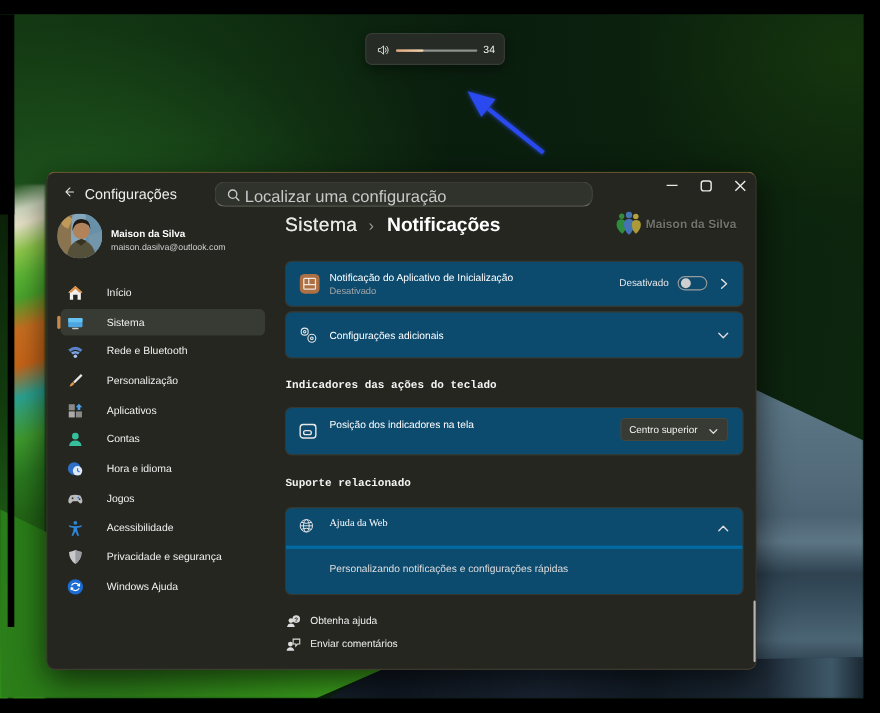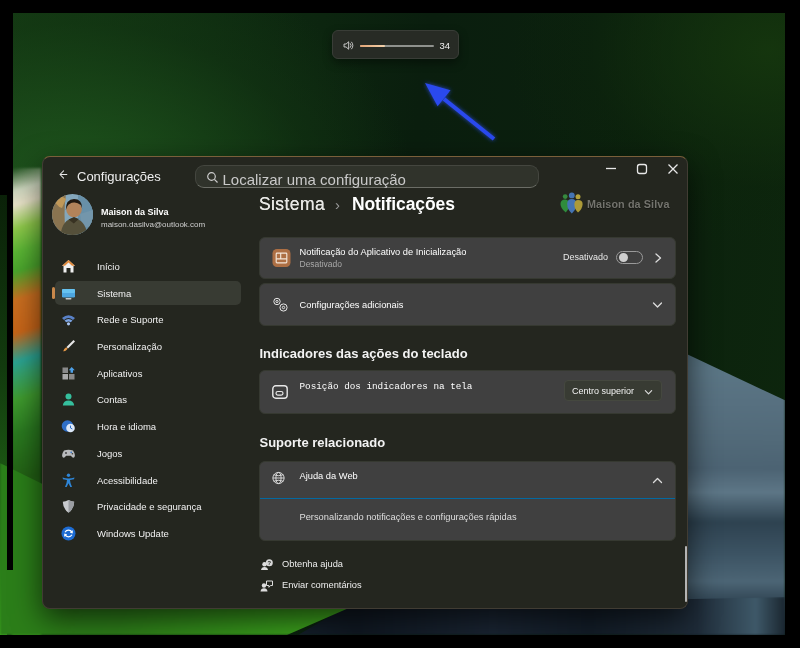--- a/index.html
+++ b/index.html
@@ -102,52 +102,52 @@
   .nitem .nicon { position:absolute; left:6px; top:5px; width:15px; height:15px; }
   .nitem .ntext { position:absolute; left:26px; top:7px; font-size:9.5px; color:#f1f1f1;padding-left:16px; }
 
   
   #main { position:absolute; left:216px; top:0; width:417px; }
   #crumb { position:absolute; left:0; top:37px; font-size:17px; color:#fff; letter-spacing:-0.1px; }
   #crumb .c1 { font-weight:400; font-size:17.5px; letter-spacing:.4px; color:#e8e8e5; text-shadow:0 0 .5px #e8e8e5; }
   #crumb .sep { color:#9a9a9a; font-size:15px; padding-left:10px; padding-right:12px; font-weight:400;}
   #crumb .c2 { font-weight:700; font-size:17.5px; }
 
-  .card { position:absolute; left:0; width:417px; background:#404040;
+  .card { position:absolute; left:0; width:417px; background:#0c4a6e;
     border:1px solid #363931; border-radius:6px; }
   .card .cicon { position:absolute; left:12px; top:50%; transform:translateY(-50%); }
   .card .t1 { position:absolute; left:39.5px; font-size:9.3px; color:#fff; }
   .card .t2 { position:absolute; left:39.5px; font-size:8.5px; color:#a8a8a8; }
   .card .chev { position:absolute; right:12px; top:50%; transform:translateY(-50%); }
 
   #card1 { top:80px; height:42px; }
   #card1 .t1 { top:9px; }
   #card1 .t2 { top:21px; }
   #card1 .offtxt { position:absolute; right:67px; top:14px; font-size:9px; color:#e8e8e8; }
   .toggle { position:absolute; right:32px; top:13px; width:27px; height:13px;
     border:1px solid #9a9a9a; border-radius:7px; }
   .toggle .knob { position:absolute; left:2px; top:1px; width:9px; height:9px;
     border-radius:50%; background:#cfcfcf; }
 
   #card2 { top:126px; height:43px; }
   #card2 .t1 { top:16px; }
 
-  .sechead { position:absolute; left:0.5px; font-size:13px; font-weight:bold; color:#f3f3f3; }
+  .sechead { position:absolute; left:0.5px; font-size:10px; font-weight:bold; color:#f3f3f3;font-family:Liberation Mono, monospace; }
 
   #card3 { top:213px; height:44px; }
-  #card3 .t1 { top:9.5px;font-family:Liberation Mono, monospace; }
+  #card3 .t1 { top:9.5px; }
   #card3 .t2 { top:22px; }
   .drop { position:absolute; right:13px; top:9px; width:98px; height:21px;
     background:#383b33; border:1px solid #45483f; border-radius:4px; }
   .drop .dtext { position:absolute; left:7px; top:5px; font-size:9px; color:#f3f3f3; }
   .drop svg { position:absolute; right:8px; top:7px; }
 
   #card4 { top:304px; height:80px; }
   #card4 .hdr { position:absolute; left:0; top:0; width:100%; height:37px;
-    border-bottom:1px solid #0369a1; }
+    border-bottom:3px solid #0369a1;font-family:Liberation Serif, serif; }
   #card4 .t1 { top:8.5px; }
   #card4 .link { position:absolute; left:39.5px; top:50px; font-size:9.3px; color:#dedede; }
 
   .blink { position:absolute; left:0; width:280px; height:16px; }
   .blink .btext { position:absolute; left:23px; top:2px; font-size:9.3px; color:#ededed; }
 
   #sbar { position:absolute; right:0px; top:389px; width:2px; height:56px;
     background:#b4b4b4; border-radius:1px; }
 
   #wm { position:absolute; left:516px; top:34px; width:130px; height:26px; }
@@ -246,21 +246,21 @@
               <rect x="4.5" y="12" width="6" height="1.4" rx="0.7" fill="#c8c8c8"></rect>
             </svg></div>
           <div class="ntext">Sistema</div>
         </div>
 <div class="nitem">
           <div class="nicon"><svg width="15" height="15" viewBox="0 0 15 15">
               <path d="M1 6 Q7.5 0.5 14 6 L12 8 Q7.5 4 3 8 Z" fill="#5a82c8"></path>
               <path d="M3.5 8.5 Q7.5 5.5 11.5 8.5 L9.8 10.3 Q7.5 8.5 5.2 10.3 Z" fill="#7aa2e0"></path>
               <circle cx="7.5" cy="11.8" r="1.6" fill="#a8c4f0"></circle>
             </svg></div>
-          <div class="ntext">Rede e Suporte</div>
+          <div class="ntext">Rede e Bluetooth</div>
         </div>
 <div class="nitem">
           <div class="nicon"><svg width="15" height="15" viewBox="0 0 15 15">
               <path d="M12.5 1 L14 2.5 L7 9.5 L5.5 8 Z" fill="#e8e8e8"></path>
               <path d="M5.2 8.3 L6.7 9.8 L5.5 11 Q4 12.5 2.2 12.2 Q3 11 3.2 10 Z" fill="#e89a48"></path>
             </svg></div>
           <div class="ntext">Personalização</div>
         </div>
 <div class="nitem">
           <div class="nicon"><svg width="15" height="15" viewBox="0 0 15 15">
@@ -307,21 +307,21 @@
               <path d="M7.5 1 Q10.5 2.5 13.2 2.8 Q13.2 9.5 7.5 13.8 Q1.8 9.5 1.8 2.8 Q4.5 2.5 7.5 1 Z" fill="#c8cace"></path>
               <path d="M7.5 1 Q10.5 2.5 13.2 2.8 Q13.2 9.5 7.5 13.8 Z" fill="#9a9da2"></path>
             </svg></div>
           <div class="ntext">Privacidade e segurança</div>
         </div>
 <div class="nitem">
           <div class="nicon"><svg width="15" height="15" viewBox="0 0 15 15">
               <circle cx="7.5" cy="7.5" r="7" fill="#1d6cd3"></circle>
               <path d="M4 6.2 A4 4 0 0 1 11 6.2 M11.3 4.5 L11.2 6.7 L9.2 6.2 M11 8.8 A4 4 0 0 1 4 8.8 M3.7 10.5 L3.8 8.3 L5.8 8.8" stroke="#fff" stroke-width="1.1" fill="none"></path>
             </svg></div>
-          <div class="ntext">Windows Update</div>
+          <div class="ntext">Windows Ajuda</div>
         </div>
 </div>
 
     <div id="main">
       <div id="crumb"><span class="c1">Sistema</span><span class="sep">›</span><span class="c2">Notificações</span></div>
 
       <div class="card" id="card1">
         <svg class="cicon" width="19" height="19" viewBox="0 0 19 19">
           <rect x="0.5" y="0.5" width="18" height="18" rx="4.5" fill="#ad6f44"></rect>
           <rect x="4.2" y="4.6" width="10.6" height="9.8" rx="0.8" stroke="#f3e6d8" stroke-width="1.15" fill="none"></rect>

